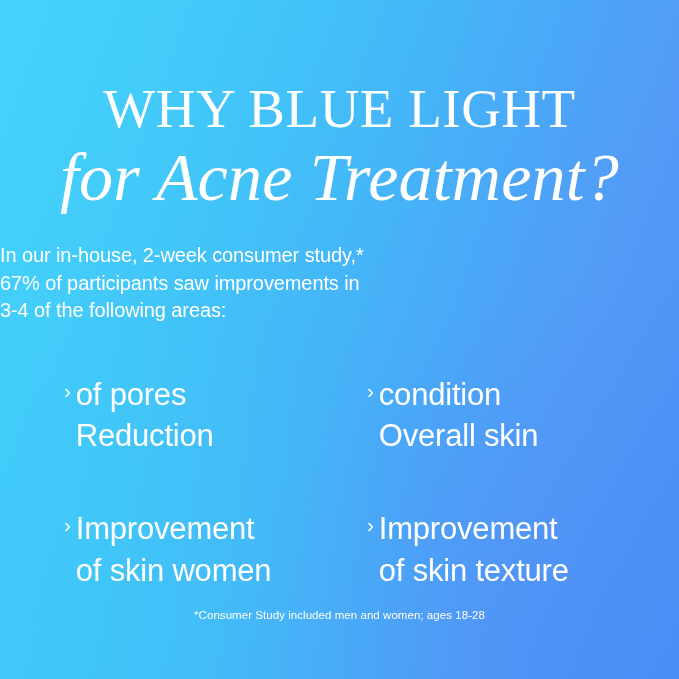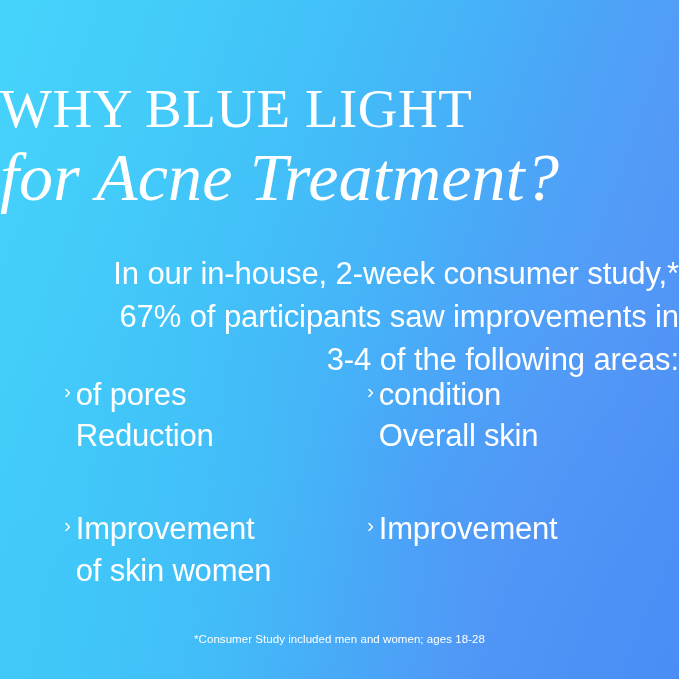--- a/index.html
+++ b/index.html
@@ -48,20 +48,21 @@
     width: 100%;
     height: 100%;
   }
 
   
   .headline {
     position: absolute;
     left: 0;
     right: 0;
     top: 62px;
+    text-align: center;
     font-family: "Liberation Serif", serif;
     color: #ffffff;
     line-height: 1.0;
     margin-top: 19px;
   }
   .headline-line1 {
     display: block;
     font-size: 55px;
     font-weight: 400;
     letter-spacing: 0.5px;
@@ -76,23 +77,23 @@
     margin-top: 7px;
     white-space: nowrap;
   }
 
   
   .subtitle {
     position: absolute;
     left: 0;
     right: 0;
     top: 222px;
-    text-align: right;
-    font-family: "Liberation Sans", sans-serif;
-    font-size: 31px;
+    text-align: left;
+    font-family: "Liberation Sans", sans-serif;
+    font-size: 20px;
     font-weight: 400;
     line-height: 1.38;
     color: #ffffff;
     letter-spacing: -0.1px;
   }
   .subtitle span { display: block; white-space: nowrap; }
 
   
   .benefits {
     position: absolute;
@@ -125,21 +126,21 @@
     font-family: "Liberation Sans", sans-serif;
   }
   .benefit-text { display: block; }
   .benefit-text .l { display: block; white-space: nowrap; }
 
   
   .footnote {
     position: absolute;
     left: 0;
     right: 0;
-    top: 633px;
+    top: 609px;
     text-align: center;
     font-family: "Liberation Sans", sans-serif;
     font-size: 11.5px;
     font-weight: 400;
     letter-spacing: 0.05px;
     color: #ffffff;
     white-space: nowrap;
   }
 </style>
 </head>
@@ -182,20 +183,21 @@
         <span class="benefit-text">
           <span class="l">Improvement</span>
           <span class="l">of skin women</span>
         </span>
       </div>
 
       <div class="benefit-item">
         <span class="chev">›</span>
         <span class="benefit-text">
           <span class="l">Improvement</span>
+          <span class="l">of skin texture</span>
         </span>
       </div>
 
     </div>
 
     <div class="footnote">*Consumer Study included men and women; ages 18-28</div>
 
   </div>
 </div>
 

